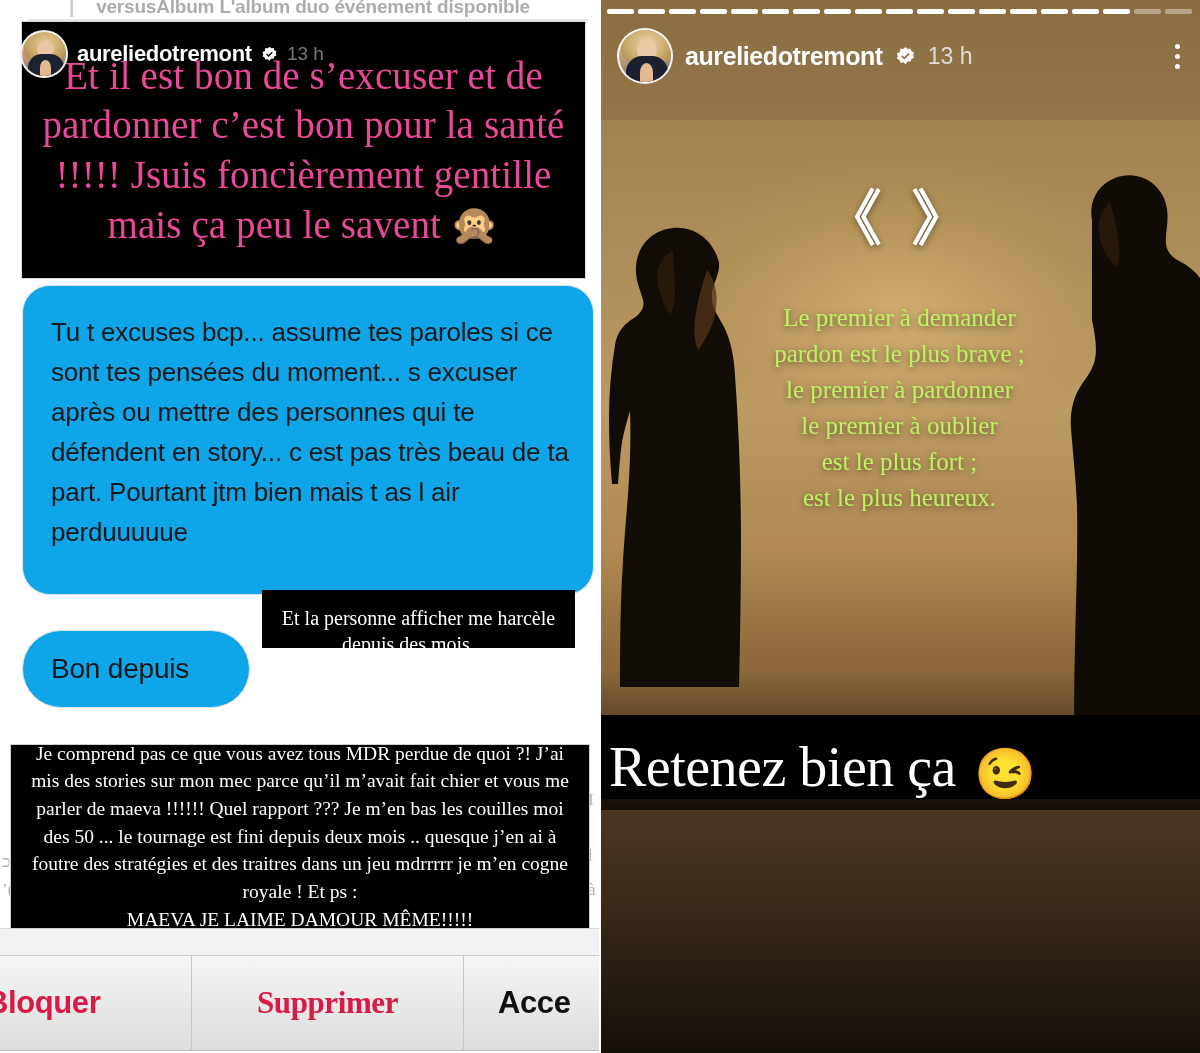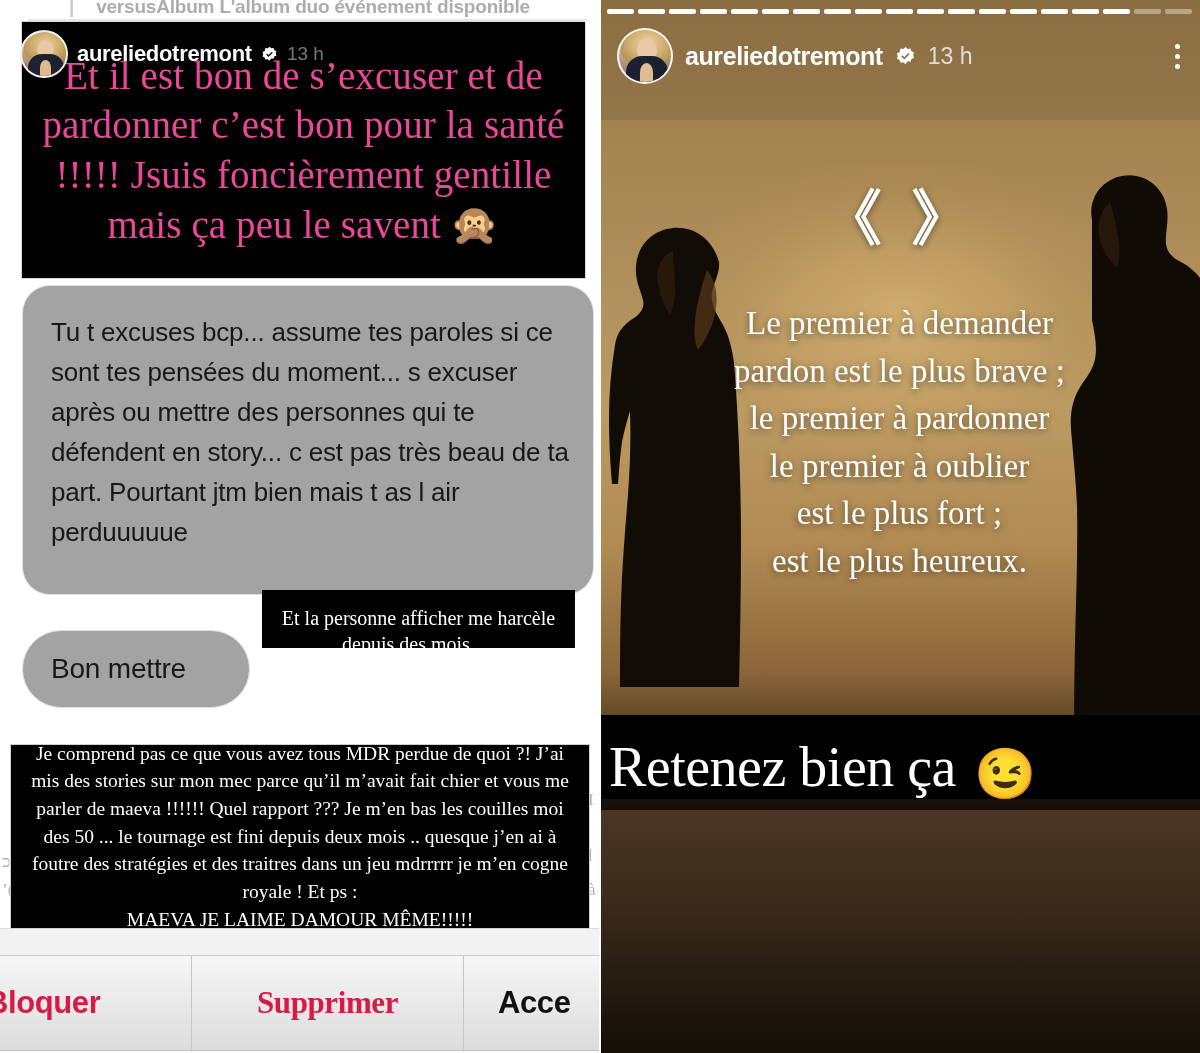--- a/index.html
+++ b/index.html
@@ -89,21 +89,21 @@
   }
   .ig-time-sm {
     color:#d7d7d7; font-size:19px; opacity:0.55; font-weight:500;
   }
 
   
   .bubble {
     position:absolute;
     border:1px solid #e2e2e2;
     border-radius: 26px;
-    background:#a3a3a3;
+    background:#0ea5e9;
   }
   .bubble-main {
     left:22px; top:285px; width:572px; height:310px;
     border-radius: 28px;
   }
   .bubble-main .txt {
     padding: 26px 8px 0 28px;
     color:#181818; font-size:26px; line-height:1.54;
     letter-spacing:-0.2px;
   }
@@ -216,23 +216,23 @@
   .quote-marks {
     position:absolute; left:0; right:0; top:176px;
     text-align:center; color:#ffffff;
     font-family:"Liberation Serif", serif;
     font-size:62px; font-weight:700; letter-spacing:6px;
     text-shadow: 0 2px 6px rgba(0,0,0,0.45);
     z-index:4;
   }
   .quote-body {
     position:absolute; left:28px; right:28px; top:300px;
-    text-align:center; color:#ffffff;
+    text-align:center; color:#bef264;
     font-family:"Liberation Serif", serif;
-    font-size:33px; line-height:1.44;
+    font-size:25px; line-height:1.44;
     text-shadow: 0 2px 7px rgba(0,0,0,0.5);
     z-index:4;
   }
 
   .caption-bar {
     position:absolute; left:0; top:715px; width:601px; height:84px;
     background:#000000; z-index:6;
     display:flex; align-items:flex-end;
   }
   .caption-bar .txt {
@@ -328,21 +328,21 @@
         <path fill="#0b0b0b" d="M10.6 15.4L7.2 12l1.3-1.3 2.1 2.1 4.7-4.7L16.6 9.4z"></path>
       </svg>
       <span class="ig-time-sm">13 h</span>
     </div>
 
     <div class="bubble bubble-main">
       <div class="txt">Tu t excuses bcp... assume tes paroles si ce sont tes pensées du moment... s excuser après ou mettre des personnes qui te défendent en story... c est pas très beau de ta part. Pourtant jtm bien mais t as l air perduuuuue</div>
     </div>
 
     <div class="bubble bubble-small">
-      <div class="txt">Bon mettre</div>
+      <div class="txt">Bon depuis</div>
     </div>
 
     <div class="mini-quote">
       <div class="txt">Et la personne afficher me harcèle depuis des mois ....</div>
     </div>
 
     <span class="ghost-left" style="left:2px; top:852px;">כ</span>
     <span class="ghost-left" style="left:2px; top:880px;">’(</span>
     <span class="ghost-right" style="left:588px; top:790px;">I</span>
     <span class="ghost-right" style="left:588px; top:846px;">l</span>

